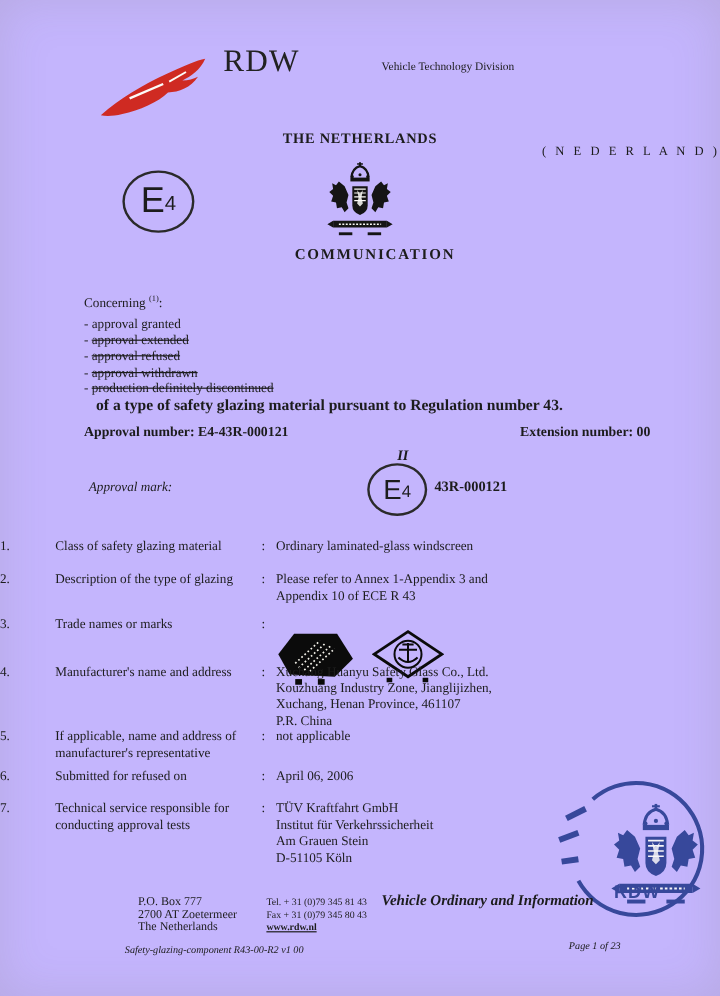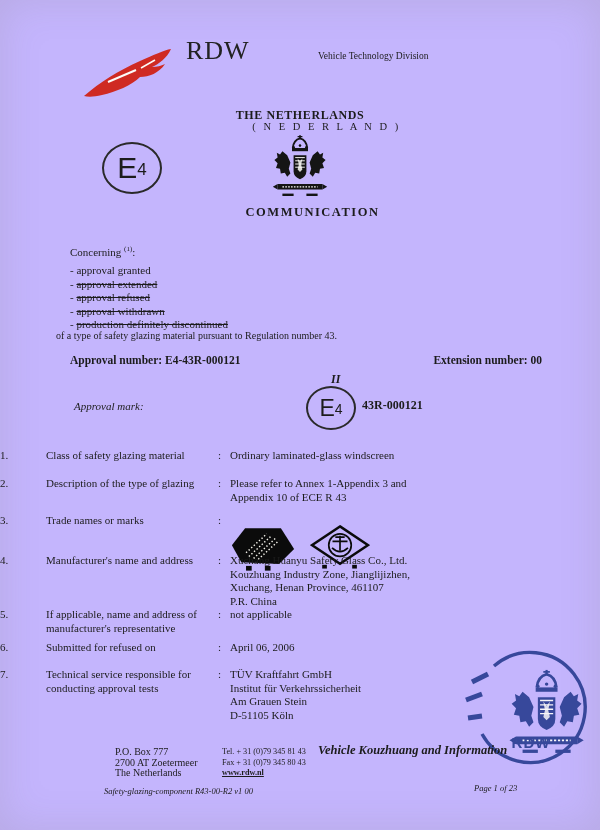--- a/index.html
+++ b/index.html
@@ -15,37 +15,37 @@
     position:absolute;inset:0;
     background:#c4b5fd;
     box-shadow:inset 0 0 40px rgba(120,115,105,.18);
   }
   .abs{position:absolute;}
   
   .brand{left:186px;top:36px;font-size:26px;letter-spacing:1px;color:#222;}
   .division{left:318px;top:51px;font-size:9.5px;}
   
   .country{left:0;right:0;top:108px;text-align:center;font-weight:bold;font-size:12px;letter-spacing:.6px;}
-  .country-sub{left:12px;right:0;top:121px;text-align:center;font-size:10.5px;letter-spacing:2.5px;padding-left:41px;}
+  .country-sub{left:12px;right:0;top:121px;text-align:right;font-size:10.5px;letter-spacing:2.5px;padding-left:41px;}
   .comm-title{left:0;right:0;top:205px;text-align:center;font-weight:bold;font-size:12.5px;letter-spacing:1.5px;margin-left:25px;}
   .e-circle{
     border:2.5px solid #2a2a2a;border-radius:50%;
     display:flex;align-items:center;justify-content:center;
     background:transparent;color:#1c1c1c;
     font-family:"Liberation Sans", sans-serif;
   }
   .e-large{left:102px;top:142px;width:56px;height:48px;}
   .e-large .e-letter{font-size:30px;line-height:1;}
   .e-large .e-digit{font-size:17px;line-height:1;margin-top:2px;}
   .coat-wrap{left:260px;top:134px;width:80px;height:68px;}
   
   .concerning{left:70px;top:245px;font-size:11px;}
   .options{left:70px;top:264px;font-size:11px;line-height:13.6px;}
   .struck{text-decoration:line-through;}
-  .closing{left:56px;top:330px;font-size:10px;}
+  .closing{left:80px;top:330px;font-size:13px;font-weight:bold;}
   
   .appr-num{left:70px;top:354px;font-size:11.5px;font-weight:bold;}
   .ext-num{right:58px;top:354px;font-size:11.5px;font-weight:bold;margin-left:48px;}
   .mark-label{left:74px;top:400px;font-size:11px;font-style:italic;}
   .mark-class{left:331px;top:372px;font-size:12px;font-style:italic;font-weight:bold;}
   .e-small{left:306px;top:386px;width:46px;height:40px;border-width:2px;}
   .e-small .e-letter{font-size:23px;line-height:1;}
   .e-small .e-digit{font-size:14px;line-height:1;margin-top:2px;}
   .mark-number{left:362px;top:398px;font-size:12px;font-weight:bold;}
   .item-row{position:absolute;display:flex;font-size:11px;line-height:13.6px;width:480px;}
@@ -238,17 +238,17 @@
   </svg>
 
   <div class="abs f-addr">P.O. Box 777
 2700 AT Zoetermeer
 The Netherlands</div>
   <div class="abs f-tel">
     <div>Tel.   + 31 (0)79 345 81 43</div>
     <div>Fax   + 31 (0)79 345 80 43</div>
     <div class="f-web">www.rdw.nl</div>
   </div>
-  <div class="abs f-dept">Vehicle Kouzhuang and Information</div>
+  <div class="abs f-dept">Vehicle Ordinary and Information</div>
   <div class="abs f-docref">Safety-glazing-component R43-00-R2 v1 00</div>
   <div class="abs f-pageref">Page 1 of 23</div>
 
 </div>
 
 </body></html>

